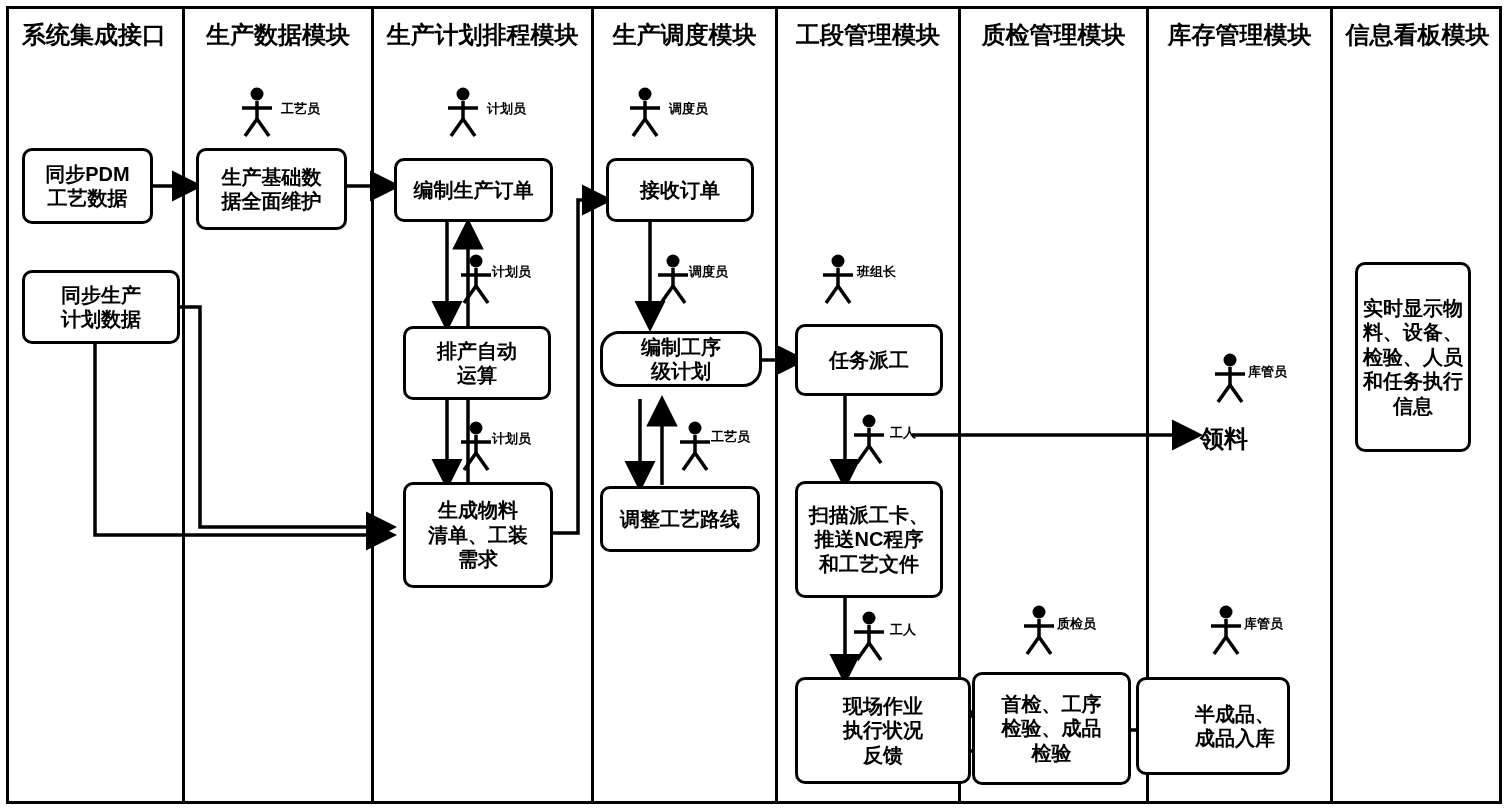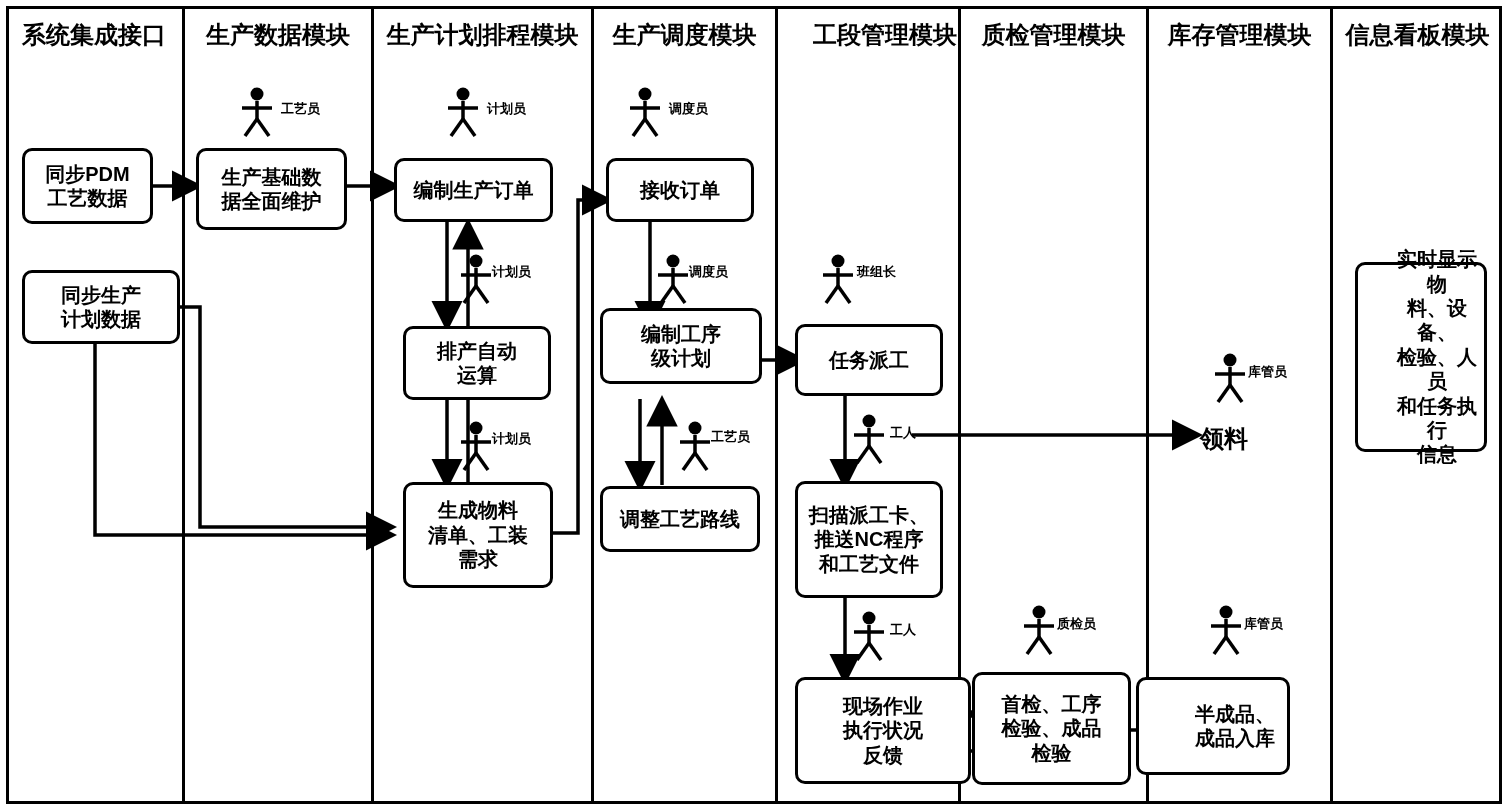--- a/index.html
+++ b/index.html
@@ -68,21 +68,21 @@
   <div class="lane-sep" style="left:591px;"></div>
   <div class="lane-sep" style="left:775px;"></div>
   <div class="lane-sep" style="left:958px;"></div>
   <div class="lane-sep" style="left:1146px;"></div>
   <div class="lane-sep" style="left:1330px;"></div>
 
   <div class="lane-title" style="left:6px;top:22px;width:176px;">系统集成接口</div>
   <div class="lane-title" style="left:185px;top:22px;width:186px;">生产数据模块</div>
   <div class="lane-title" style="left:374px;top:22px;width:217px;">生产计划排程模块</div>
   <div class="lane-title" style="left:594px;top:22px;width:181px;">生产调度模块</div>
-  <div class="lane-title" style="left:778px;top:22px;width:180px;margin-left:17px;">工段管理模块</div>
+  <div class="lane-title" style="left:778px;top:22px;width:180px;">工段管理模块</div>
   <div class="lane-title" style="left:961px;top:22px;width:185px;">质检管理模块</div>
   <div class="lane-title" style="left:1149px;top:22px;width:181px;">库存管理模块</div>
   <div class="lane-title" style="left:1333px;top:22px;width:169px;">信息看板模块</div>
 
   <div class="arrow" style="left:0;top:0;width:1510px;height:812px;">
     <svg width="1510" height="812">
       <defs>
         <marker id="ah" markerWidth="9" markerHeight="9" refX="7" refY="4.5" orient="auto" markerUnits="strokeWidth">
           <path d="M0,0 L9,4.5 L0,9 z" fill="#000"></path>
         </marker>
@@ -131,32 +131,32 @@
   <div class="node" style="left:22px;top:148px;width:131px;height:76px;">同步PDM<br>工艺数据</div>
   <div class="node" style="left:22px;top:270px;width:158px;height:74px;">同步生产<br>计划数据</div>
 
   <div class="node" style="left:196px;top:148px;width:151px;height:82px;">生产基础数<br>据全面维护</div>
 
   <div class="node" style="left:394px;top:158px;width:159px;height:64px;">编制生产订单</div>
   <div class="node" style="left:403px;top:326px;width:148px;height:74px;">排产自动<br>运算</div>
   <div class="node" style="left:403px;top:482px;width:150px;height:106px;">生成物料<br>清单、工装<br>需求</div>
 
   <div class="node" style="left:606px;top:158px;width:148px;height:64px;">接收订单</div>
-  <div class="node" style="left:600px;top:308px;width:162px;height:76px;">编制工序<br>级计划</div>
+  <div class="node" style="left:600px;top:331px;width:162px;height:56px;border-radius:19px;">编制工序<br>级计划</div>
   <div class="node" style="left:600px;top:486px;width:160px;height:66px;">调整工艺路线</div>
 
   <div class="node" style="left:795px;top:324px;width:148px;height:72px;">任务派工</div>
   <div class="node" style="left:795px;top:481px;width:148px;height:117px;">扫描派工卡、<br>推送NC程序<br>和工艺文件</div>
   <div class="node" style="left:795px;top:677px;width:176px;height:107px;">现场作业<br>执行状况<br>反馈</div>
 
   <div class="node" style="left:972px;top:672px;width:159px;height:113px;">首检、工序<br>检验、成品<br>检验</div>
 
   <div class="node" style="left:1136px;top:677px;width:154px;height:98px;padding-left:48px;">半成品、<br>成品入库</div>
 
-  <div class="node" style="left:1355px;top:262px;width:132px;height:190px;padding-left:36px;">实时显示物<br>料、设备、<br>检验、人员<br>和任务执行<br>信息</div>
+  <div class="node" style="left:1355px;top:262px;width:116px;height:190px;">实时显示物<br>料、设备、<br>检验、人员<br>和任务执行<br>信息</div>
 
   <div class="plain-text" style="left:1200px;top:423px;">领料</div>
 
   <div class="actor" style="left:234px;top:86px;">
     <svg width="46" height="52" viewBox="0 0 46 52">
         <circle cx="23" cy="8" r="6.5" fill="#000"></circle>
         <line x1="23" y1="15" x2="23" y2="33" stroke="#000" stroke-width="3.5"></line>
         <line x1="8" y1="22" x2="38" y2="22" stroke="#000" stroke-width="3.5"></line>
         <line x1="23" y1="33" x2="11" y2="50" stroke="#000" stroke-width="3.5"></line>
         <line x1="23" y1="33" x2="35" y2="50" stroke="#000" stroke-width="3.5"></line>

